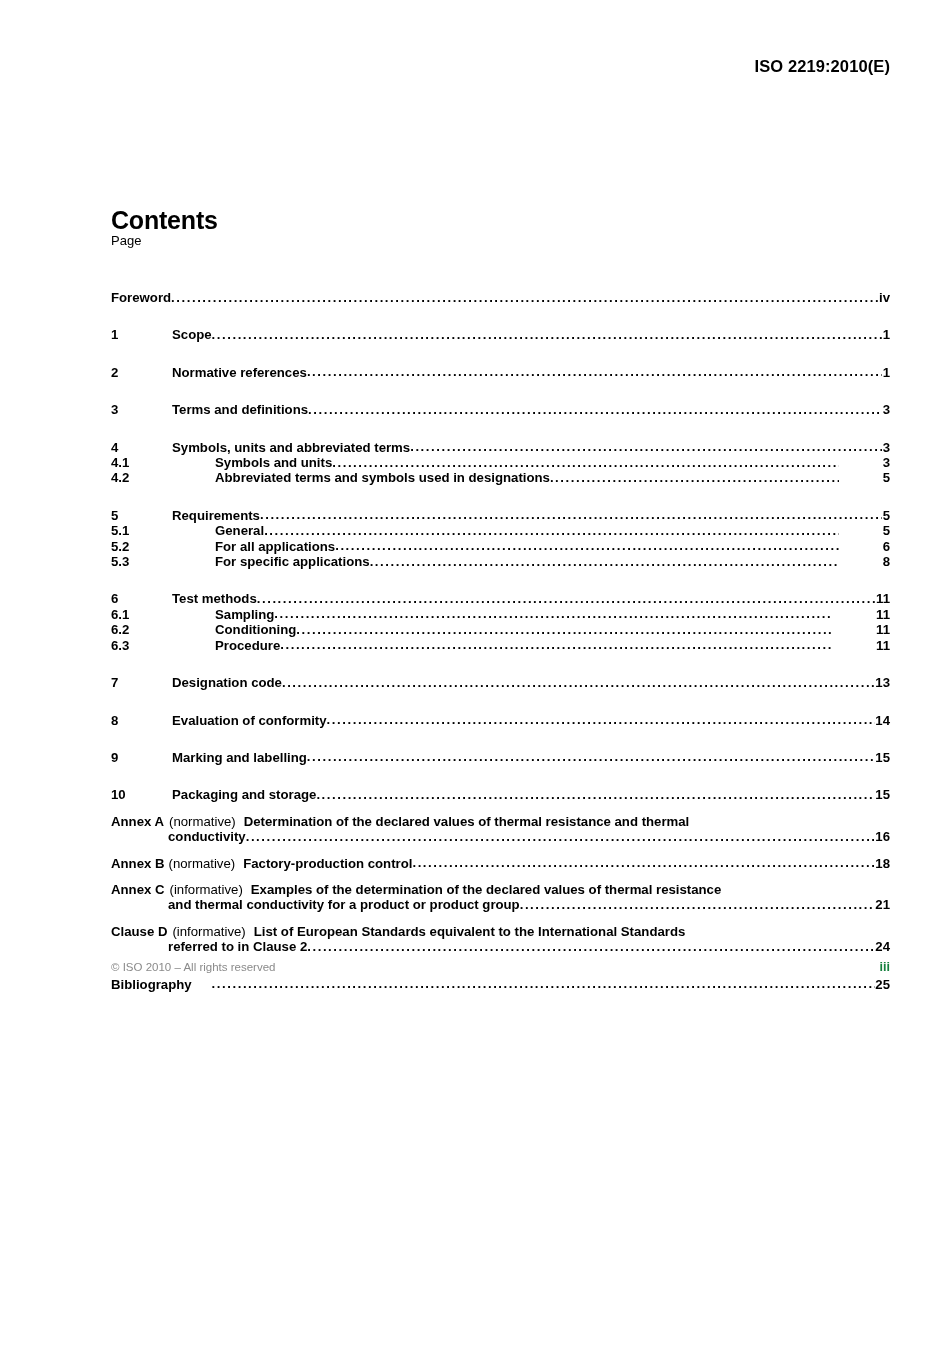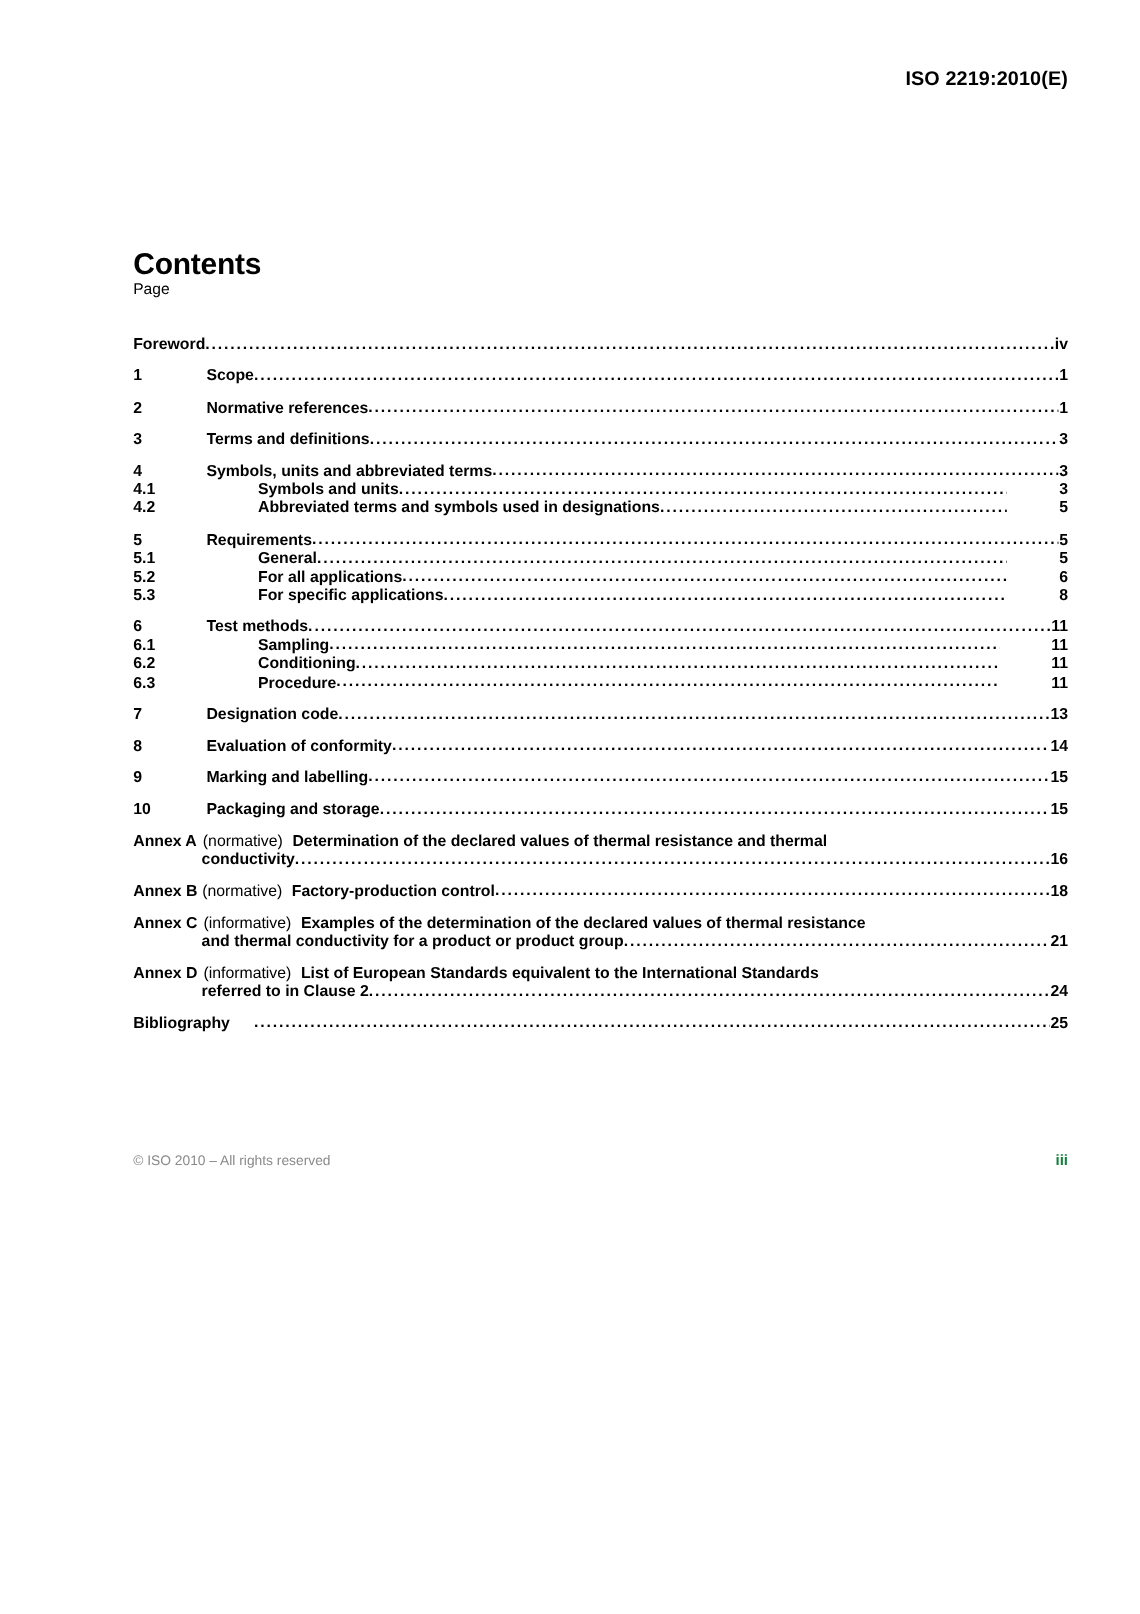--- a/index.html
+++ b/index.html
@@ -64,21 +64,21 @@
   }
 
   .toc-row {
     display: flex;
     align-items: flex-end;
     font-size: 13.2px;
     font-weight: bold;
     line-height: 15.4px;
     white-space: nowrap;
   }
-  .toc-row.gap-before { margin-top: 11px; }
+  .toc-row.gap-before { margin-top: 22px; }
   .toc-row.tight      { margin-top: 0px; gap: 43px; }
 
   .num {
     flex: 0 0 61px;
     min-width: 61px;
   }
 
   .label-wrap {
     flex: 1 1 auto;
     min-width: 0;
@@ -357,21 +357,21 @@
         <div class="block-line2">
           <span class="label-wrap">
             <span class="label">and thermal conductivity for a product or product group</span>
             <span class="leader"></span>
           </span>
           <span class="pg">21</span>
         </div>
       </div>
       <div class="toc-block">
         <div class="block-line1">
-          <span>Annex D</span>
+          <span>Clause D</span>
           <span class="sp"></span>
           <span class="reg">(informative)</span>
           <span class="sp" style="width: 8px;"></span>
           <span>List of European Standards equivalent to the International Standards</span>
         </div>
         <div class="block-line2">
           <span class="label-wrap">
             <span class="label">referred to in Clause 2</span>
             <span class="leader"></span>
           </span>

